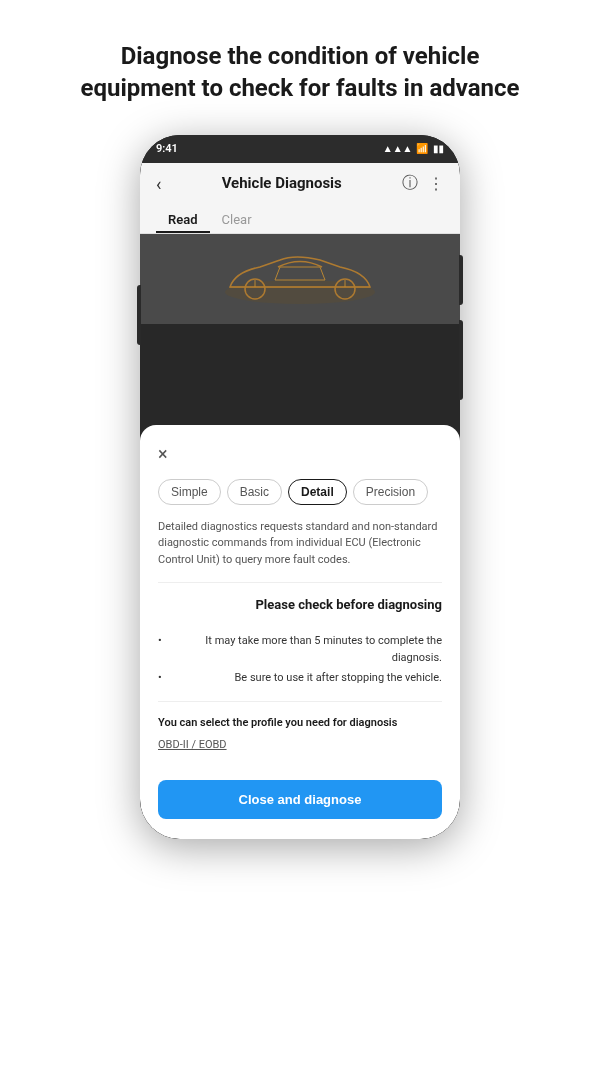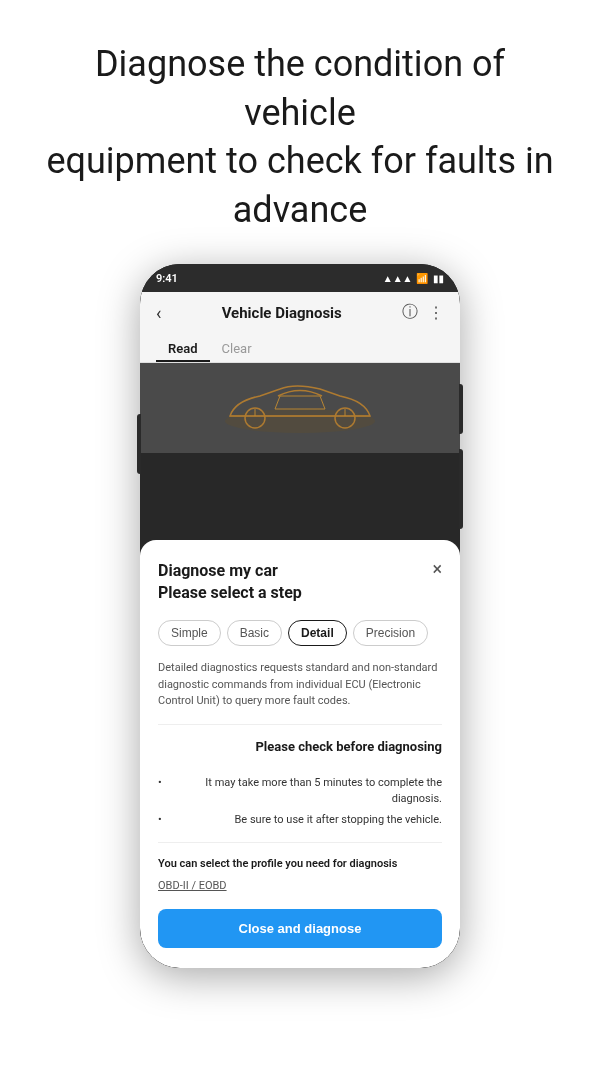--- a/index.html
+++ b/index.html
@@ -12,22 +12,22 @@
       flex-direction: column;
       align-items: center;
     }
 
     .page-header {
       padding: 40px 40px 20px;
       text-align: center;
     }
 
     .page-title {
-      font-size: 36px;
-      font-weight: 400;
+      font-size: 24px;
+      font-weight: 700;
       color: #1a1a1a;
       line-height: 1.35;
     }
 
     .phone-wrapper {
       position: relative;
       width: 320px;
       min-height: 680px;
       margin-top: 10px;
     }
@@ -266,21 +266,21 @@
       content: '•';
       position: absolute;
       left: 0;
       color: #333;
     }
 
     
     .profile-section {
       border-top: 1px solid #eee;
       padding-top: 14px;
-      margin-bottom: 16px;
+      margin-bottom: 28px;
     }
 
     .profile-label {
       font-size: 11px;
       color: #1a1a1a;
       font-weight: 600;
       margin-bottom: 4px;
     }
 
     .profile-link {
@@ -410,24 +410,20 @@
             <line x1="45" y1="45" x2="45" y2="38" stroke="#d4952e" stroke-width="1"></line>
             <line x1="135" y1="45" x2="135" y2="38" stroke="#d4952e" stroke-width="1"></line>
           </svg>
         </div>
       </div>
 
       <div class="modal-overlay">
         <div class="modal-sheet">
 
           <div class="modal-header">
-            <div class="modal-title">
-              <span>Diagnose my car</span><br>
-              <span>Please select a step</span>
-            </div>
             <span class="modal-close">×</span>
           </div>
 
           <div class="step-selector">
             <button class="step-btn">Simple</button>
             <button class="step-btn">Basic</button>
             <button class="step-btn active">Detail</button>
             <button class="step-btn">Precision</button>
           </div>
 

